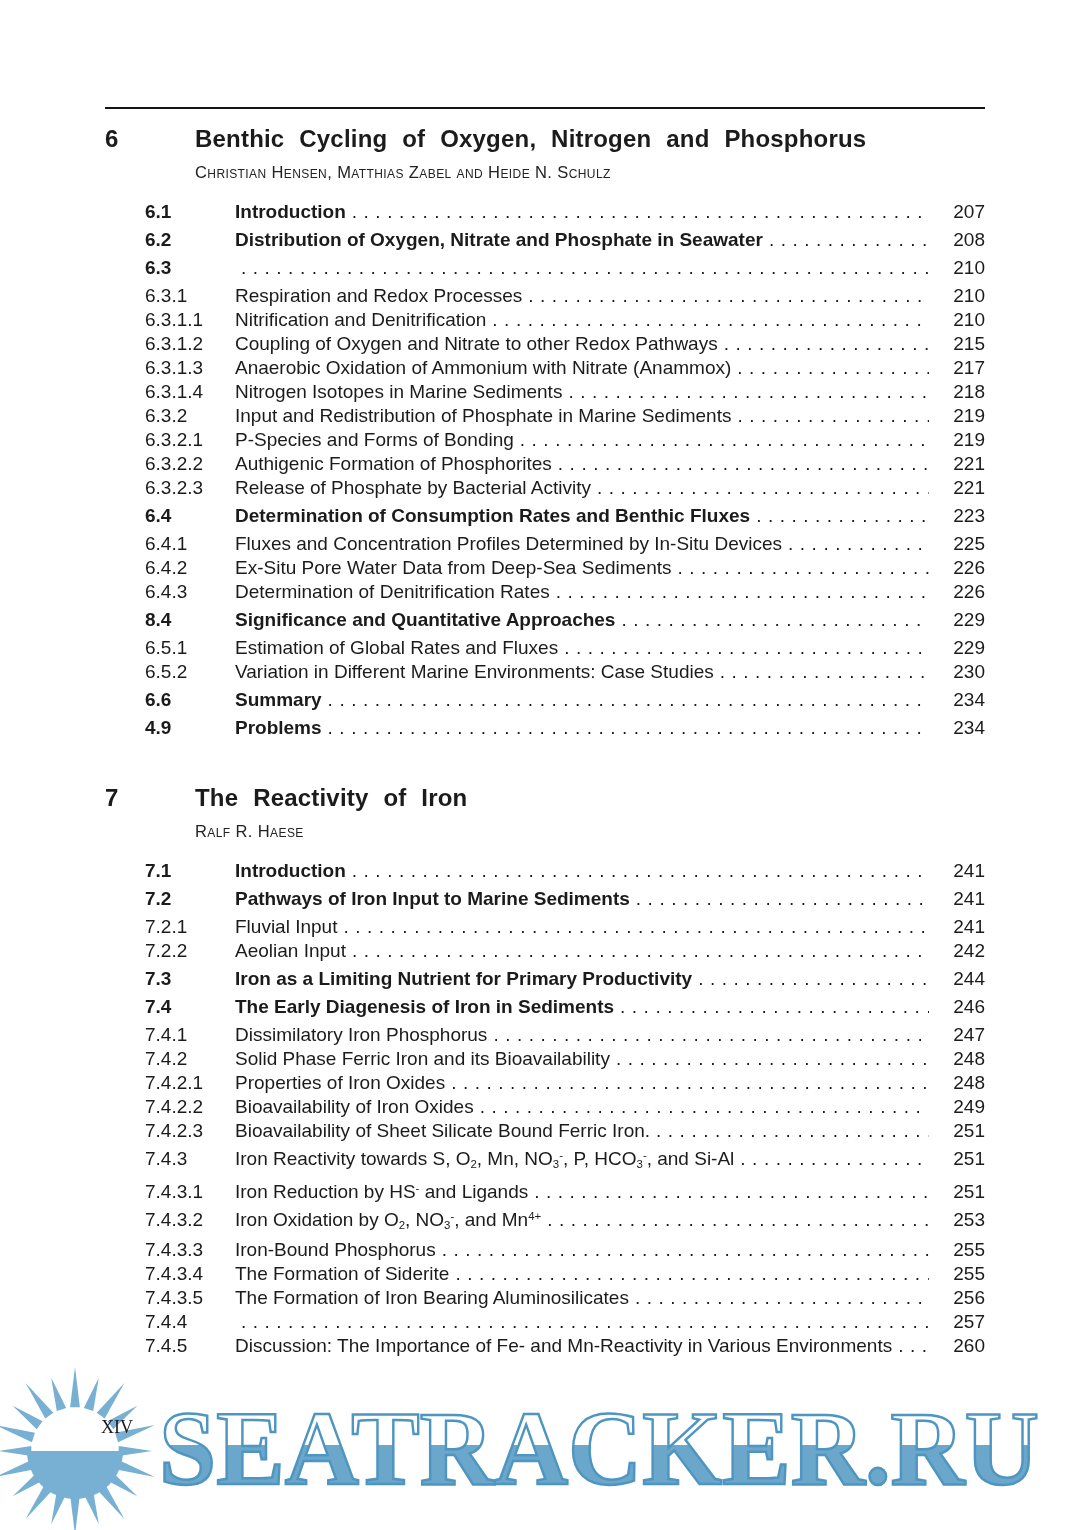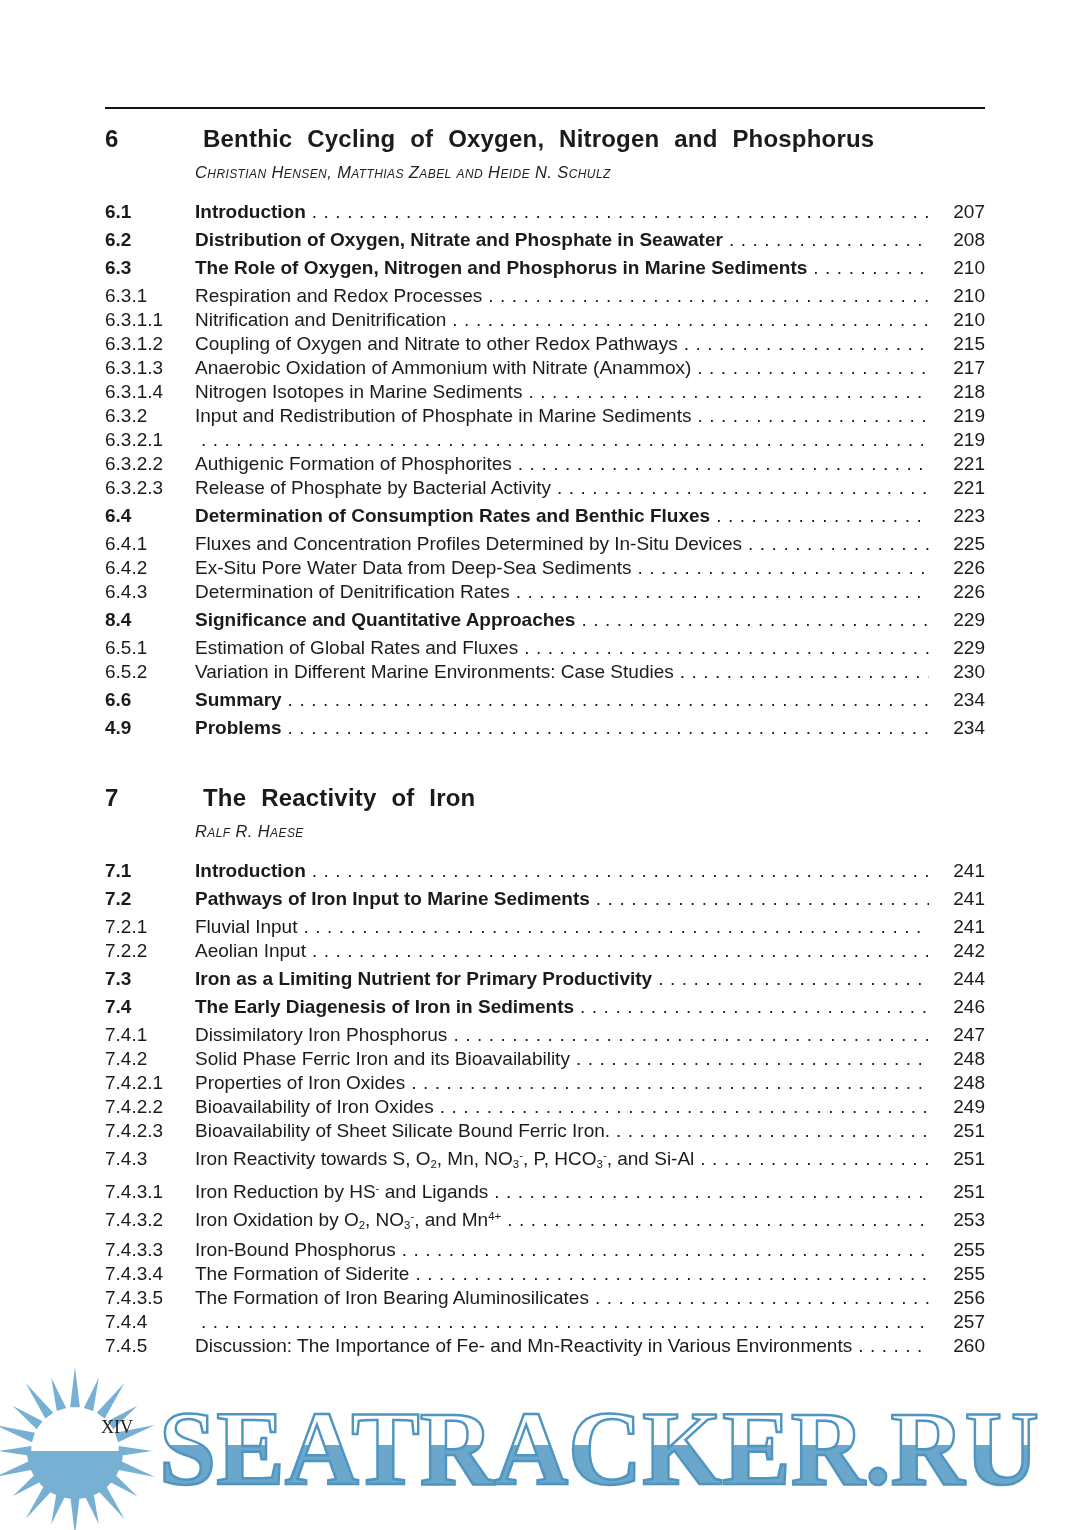--- a/index.html
+++ b/index.html
@@ -13,27 +13,27 @@
   }
   .rule {
     position: absolute; left: 105px; top: 107px;
     width: 880px; height: 2px; background: #141414;
   }
   #chapters { position: absolute; left: 105px; top: 109px; width: 880px; }
 
   .chapter + .chapter { margin-top: 44px; }
   .ch-head { display: flex; font-weight: bold; font-size: 24px; margin-top: 16px; letter-spacing: 0.2px; }
   .ch-num { width: 90px; flex: none; }
-  .ch-title { word-spacing: 8px; margin-left: 8px; }
+  .ch-title { word-spacing: 8px; }
   .ch-authors {
     margin: 10px 0 0 90px;
     font-variant: small-caps;
-    font-size: 16.5px; letter-spacing: 0.4px; color: #222; font-style: italic;
-  }
-  .entries { margin-top: 18px; }
+    font-size: 16.5px; letter-spacing: 0.4px; color: #222;
+  }
+  .entries { margin-top: 18px; margin-left: 40px; }
   .row { display: flex; align-items: baseline; font-size: 19px; line-height: 24px; }
   .row.l1 { margin: 4px 0; }
   .row.l1 .num, .row.l1 .title { font-weight: bold; }
   .num { width: 90px; flex: none; }
   .title { flex: none; white-space: nowrap; }
   .leader {
     flex: 1 1 auto; overflow: hidden; white-space: nowrap;
     letter-spacing: 6.5px; padding-left: 6px; color: #1b1b1b;
   }
   .pg { flex: none; width: 46px; margin-left: 10px; text-align: right; }
@@ -69,21 +69,20 @@
             <span class="pg">207</span>
           </div>
           <div class="row l1">
             <span class="num">6.2</span>
             <span class="title"><span>Distribution of Oxygen, Nitrate and Phosphate in Seawater</span></span>
             <span class="leader">..............................................................................................................</span>
             <span class="pg">208</span>
           </div>
           <div class="row l1">
             <span class="num">6.3</span>
-            <span class="title"><span>The Role of Oxygen, Nitrogen and Phosphorus in Marine Sediments</span></span>
             <span class="leader">..............................................................................................................</span>
             <span class="pg">210</span>
           </div>
           <div class="row sub">
             <span class="num">6.3.1</span>
             <span class="title"><span>Respiration and Redox Processes</span></span>
             <span class="leader">..............................................................................................................</span>
             <span class="pg">210</span>
           </div>
           <div class="row sub">
@@ -111,20 +110,21 @@
             <span class="pg">218</span>
           </div>
           <div class="row sub">
             <span class="num">6.3.2</span>
             <span class="title"><span>Input and Redistribution of Phosphate in Marine Sediments</span></span>
             <span class="leader">..............................................................................................................</span>
             <span class="pg">219</span>
           </div>
           <div class="row sub">
             <span class="num">6.3.2.1</span>
+            <span class="title"><span>P-Species and Forms of Bonding</span></span>
             <span class="leader">..............................................................................................................</span>
             <span class="pg">219</span>
           </div>
           <div class="row sub">
             <span class="num">6.3.2.2</span>
             <span class="title"><span>Authigenic Formation of Phosphorites</span></span>
             <span class="leader">..............................................................................................................</span>
             <span class="pg">221</span>
           </div>
           <div class="row sub">

